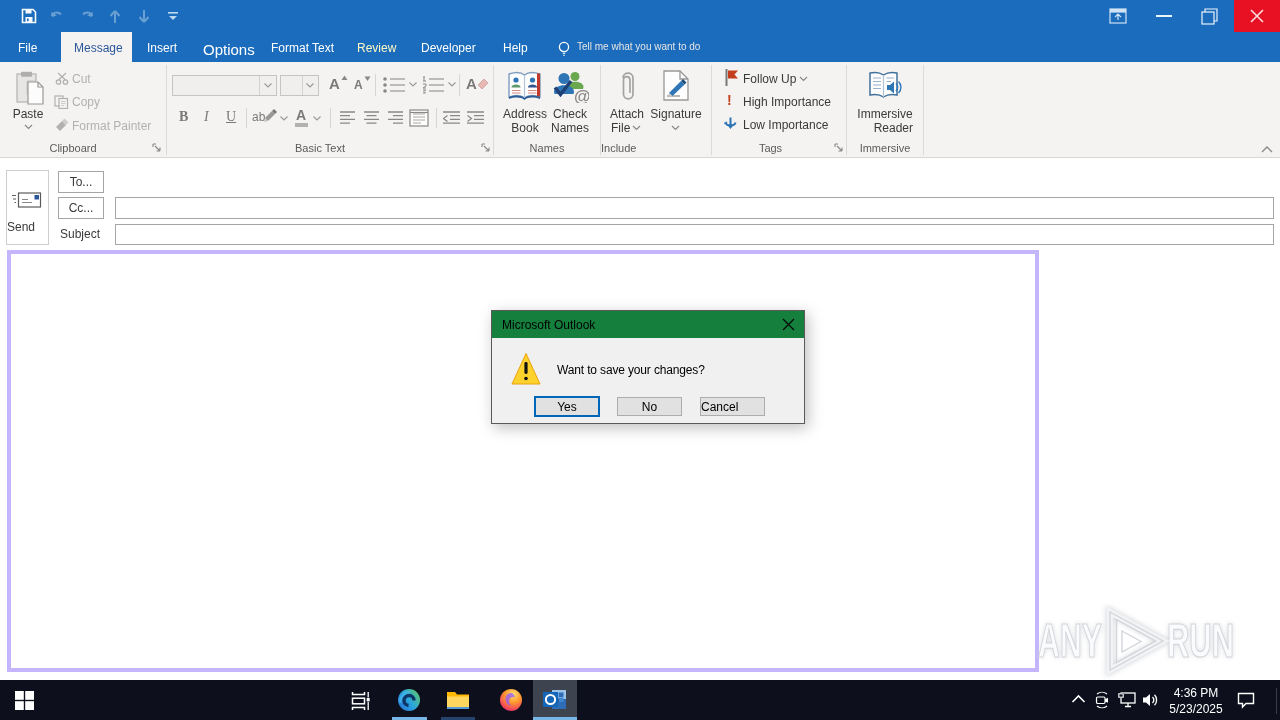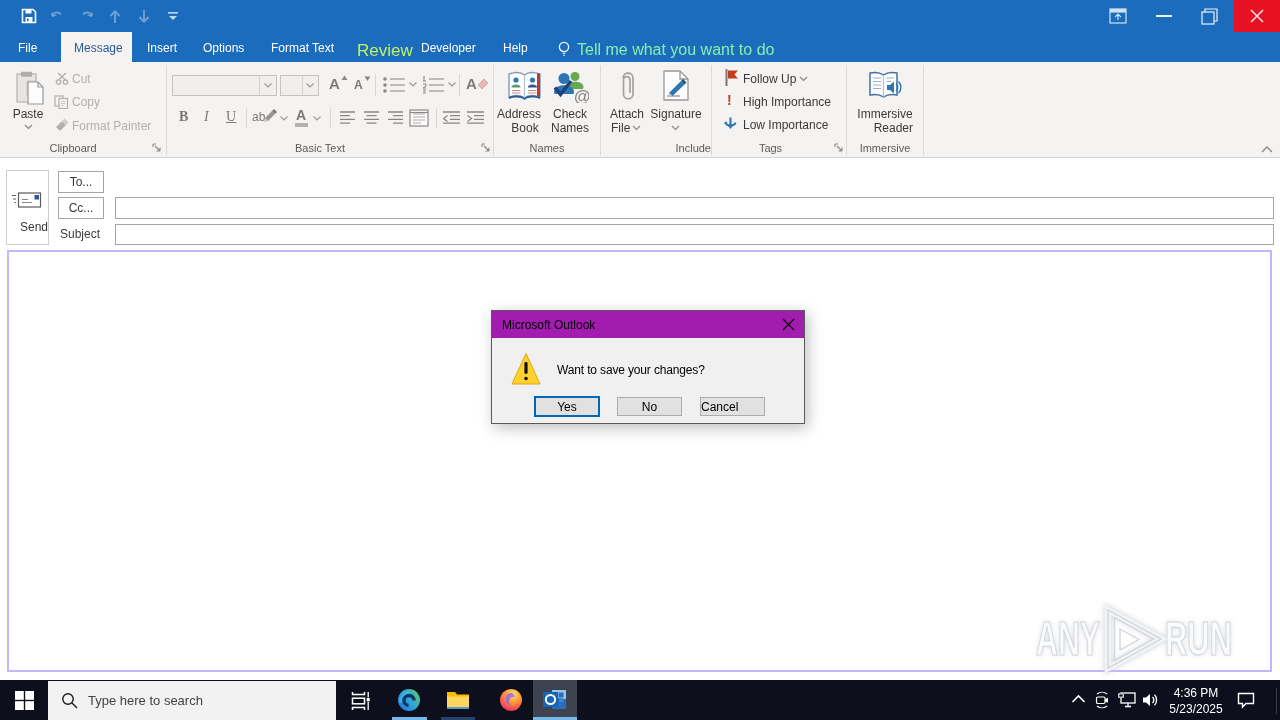--- a/index.html
+++ b/index.html
@@ -55,45 +55,45 @@
       <path d="M1 1 L13 13 M13 1 L1 13" stroke="#fbdfe2" stroke-width="1.6"></path>
     </svg>
   </div>
 </div>
 
 <div class="abs" id="tabs" style="left:0;top:32px;width:1280px;height:30px;background:#1b6cbc">
   <div class="abs" style="left:61px;top:0;width:71px;height:31px;background:#f4f3f2"></div>
   <div class="tx" style="left:18px;top:9px;font-size:12px;color:#fff">File</div>
   <div class="tx" style="left:74px;top:9px;font-size:12px;color:#2b579a">Message</div>
   <div class="tx" style="left:147px;top:9px;font-size:12px;color:#fff">Insert</div>
-  <div class="tx" style="left:203px;top:9px;font-size:12px;color:#fff">Options</div>
+  <div class="tx" style="left:203px;top:9px;font-size:15px;color:#fff">Options</div>
   <div class="tx" style="left:271px;top:9px;font-size:12px;color:#fff">Format Text</div>
-  <div class="tx" style="left:357px;top:9px;font-size:17px;color:#bef264">Review</div>
+  <div class="tx" style="left:357px;top:9px;font-size:12px;color:#fef9c3">Review</div>
   <div class="tx" style="left:421px;top:9px;font-size:12px;color:#fff">Developer</div>
   <div class="tx" style="left:503px;top:9px;font-size:12px;color:#fff">Help</div>
   <svg class="abs" style="left:557px;top:9px" width="14" height="17" viewBox="0 0 14 17">
     <circle cx="7" cy="6" r="4.6" fill="none" stroke="#fff" stroke-width="1.3"></circle>
     <path d="M5.4 10.5 H8.6 M5.7 12.3 H8.3 M6.2 14.2 H7.8" stroke="#fff" stroke-width="1.1"></path>
   </svg>
-  <div class="tx" style="left:577px;top:9px;font-size:16px;color:#86efac">Tell me what you want to do</div>
+  <div class="tx" style="left:577px;top:9px;font-size:10px;color:#e5e5e5">Tell me what you want to do</div>
 </div>
 
 <div class="abs" id="ribbon" style="left:0;top:62px;width:1280px;height:96px;background:#f4f3f2;border-bottom:1px solid #d8d6d4;box-sizing:border-box">
 
   <div class="abs" style="left:166px;top:3px;width:1px;height:90px;background:#dcdad8"></div>
   <div class="abs" style="left:493px;top:3px;width:1px;height:90px;background:#dcdad8"></div>
   <div class="abs" style="left:600px;top:3px;width:1px;height:90px;background:#dcdad8"></div>
   <div class="abs" style="left:711px;top:3px;width:1px;height:90px;background:#dcdad8"></div>
   <div class="abs" style="left:846px;top:3px;width:1px;height:90px;background:#dcdad8"></div>
   <div class="abs" style="left:923px;top:3px;width:1px;height:90px;background:#dcdad8"></div>
 
   <div class="tx" style="left:0;width:146px;top:80px;text-align:center;font-size:11px;color:#5c5b59">Clipboard</div>
   <div class="tx" style="left:167px;width:306px;top:80px;text-align:center;font-size:11px;color:#5c5b59">Basic Text</div>
   <div class="tx" style="left:494px;width:106px;top:80px;text-align:center;font-size:11px;color:#5c5b59">Names</div>
-  <div class="tx" style="left:601px;width:110px;top:80px;text-align:right;font-size:11px;color:#5c5b59">Include</div>
+  <div class="tx" style="left:601px;width:110px;top:80px;text-align:left;font-size:11px;color:#5c5b59">Include</div>
   <div class="tx" style="left:712px;width:117px;top:80px;text-align:center;font-size:11px;color:#5c5b59">Tags</div>
   <div class="tx" style="left:847px;width:76px;top:80px;text-align:center;font-size:11px;color:#5c5b59">Immersive</div>
   <div id="ribbon-icons">
 
   <svg class="abs" style="left:16px;top:9px" width="29" height="34" viewBox="0 0 29 34">
     <rect x="1" y="3" width="19" height="28" fill="#e8e6e4" stroke="#b5b3b1" stroke-width="1.2"></rect>
     <rect x="5" y="0.8" width="11" height="5" rx="1" fill="#b0aeac"></rect>
     <path d="M11 24 V10 L20 10" stroke="#c6c4c2" stroke-width="1" fill="none"></path>
     <path d="M12 11 H22 L27 16 V33 H12 Z" fill="#fcfcfc" stroke="#9a9896" stroke-width="1.2"></path>
     <path d="M22 11 V16 H27" fill="none" stroke="#9a9896" stroke-width="1.2"></path>
@@ -229,21 +229,21 @@
     <path d="M2 3 C8 1 14 1 17.5 4 C21 1 27 1 33 3 V26 C27 24 21 24 17.5 27 C14 24 8 24 2 26 Z" fill="#fdfdfd" stroke="#7d9cc0" stroke-width="1.4"></path>
     <path d="M17.5 4 V27" stroke="#b0c4da" stroke-width="1.2"></path>
     <rect x="30" y="2.5" width="3" height="23" fill="#c0392b"></rect>
     <circle cx="9" cy="9" r="2.6" fill="#2e75b6"></circle>
     <path d="M4.5 16 C4.5 12.5 13.5 12.5 13.5 16 V16.5 H4.5 Z" fill="#5b9a68"></path>
     <circle cx="25.5" cy="9" r="2.6" fill="#2e75b6"></circle>
     <path d="M21 16 C21 12.5 30 12.5 30 16 V16.5 H21 Z" fill="#31538f"></path>
     <path d="M5 19.5 H13.5 M21 19.5 H29.5 M5 22 H13.5 M21 22 H29.5" stroke="#d98c84" stroke-width="1"></path>
     <path d="M2 26 C8 24 14 24 17.5 27 C21 24 27 24 33 26 L33 28 C27 26 21 26 17.5 29 C14 26 8 26 2 28 Z" fill="#2e5e96"></path>
   </svg>
-  <div class="tx" style="left:497px;top:45px;width:56px;text-align:left;font-size:12px;color:#3b3a39">Address</div>
+  <div class="tx" style="left:497px;top:45px;width:56px;text-align:center;font-size:12px;color:#3b3a39">Address</div>
   <div class="tx" style="left:497px;top:59px;width:56px;text-align:center;font-size:12px;color:#3b3a39">Book</div>
   <svg class="abs" style="left:551px;top:9px" width="38" height="32" viewBox="0 0 38 32">
     <circle cx="24" cy="5.5" r="4.5" fill="#6aa84f"></circle>
     <path d="M15.5 16 C15.5 9 32.5 9 32.5 16 L32 18 H16 Z" fill="#6aa84f"></path>
     <circle cx="13" cy="7.5" r="5.5" fill="#2e75b6"></circle>
     <path d="M3 21 C3 12 23 12 23 21 L22.5 23 H3.5 Z" fill="#2e75b6"></path>
     <path d="M4 16.5 L9.5 23.5 L20 10" fill="none" stroke="#1f3f77" stroke-width="3.4"></path>
     <text x="23" y="31" font-size="17" font-weight="bold" fill="#8a8886" font-family="Liberation Sans">@</text>
   </svg>
   <div class="tx" style="left:542px;top:45px;width:56px;text-align:center;font-size:12px;color:#3b3a39">Check</div>
@@ -307,36 +307,36 @@
 
 <div class="abs" id="compose" style="left:0;top:158px;width:1280px;height:522px;background:#fff">
 
   <div class="abs" style="left:6px;top:12px;width:41px;height:73px;border:1px solid #cfcecd">
     <svg class="abs" style="left:5px;top:21px" width="30" height="17" viewBox="0 0 30 17">
       <path d="M0 3.5 H4 M1 7 H4 M2.5 10.5 H4" stroke="#5c5b59" stroke-width="1.2"></path>
       <rect x="6.5" y="1" width="22" height="14" fill="#fff" stroke="#5c5b59" stroke-width="1.2"></rect>
       <rect x="22.5" y="3" height="4.5" width="4.5" fill="#2b579a"></rect>
       <path d="M10 10.5 H20 M10 7.5 H16" stroke="#8a8988" stroke-width="1"></path>
     </svg>
-    <div class="tx" style="left:0;width:41px;top:49px;text-align:right;font-size:12px;color:#3b3a39">Send</div>
+    <div class="tx" style="left:0;width:41px;top:49px;text-align:left;font-size:12px;color:#3b3a39">Send</div>
   </div>
 
   <div class="abs" style="left:58px;top:13px;width:46px;height:22px;border:1px solid #a5a5a5;box-sizing:border-box">
     <div class="tx" style="left:0;width:44px;top:3px;text-align:center;font-size:12px;color:#3b3a39">To...</div>
   </div>
 
   <div class="abs" style="left:58px;top:39px;width:46px;height:22px;border:1px solid #a5a5a5;box-sizing:border-box">
     <div class="tx" style="left:0;width:44px;top:3px;text-align:center;font-size:12px;color:#3b3a39">Cc...</div>
   </div>
   <div class="abs" style="left:115px;top:39px;width:1159px;height:22px;border:1px solid #a5a5a5;box-sizing:border-box"></div>
 
   <div class="tx" style="left:60px;top:69px;font-size:12px;color:#3b3a39">Subject</div>
   <div class="abs" style="left:115px;top:66px;width:1159px;height:21px;border:1px solid #a5a5a5;box-sizing:border-box"></div>
 
-  <div class="abs" style="left:7px;top:92px;width:1265px;height:422px;border:2px solid #c4b5fd;box-sizing:border-box">
+  <div class="abs" style="left:7px;top:92px;width:1032px;height:422px;border:4px solid #c4b5fd;box-sizing:border-box">
     <div id="watermark" class="abs" style="left:1020px;top:350px;width:215px;height:80px">
       <svg width="215" height="80" viewBox="0 0 215 80">
         <defs>
             <filter id="wblur" x="-25%" y="-25%" width="150%" height="150%">
               <feGaussianBlur stdDeviation="2.4"></feGaussianBlur>
             </filter>
           </defs>
         <g filter="url(#wblur)" opacity="0.75">
           <text x="7" y="53" font-family="Liberation Sans" font-weight="bold" font-size="48" textLength="64" lengthAdjust="spacingAndGlyphs" fill="#c6c9cf">ANY</text>
           <text x="136" y="53" font-family="Liberation Sans" font-weight="bold" font-size="48" textLength="67" lengthAdjust="spacingAndGlyphs" fill="#c6c9cf">RUN</text>
@@ -349,21 +349,21 @@
           <path d="M79 8 L132 37 L79 66 Z" fill="none" stroke="#d2d5da" stroke-width="1.4"></path>
           <path d="M85.5 15.5 L124.5 37 L85.5 58.5 Z" fill="none" stroke="#d2d5da" stroke-width="1.4"></path>
           <path d="M91 27 L110 37.5 L91 48 Z" fill="none" stroke="#d2d5da" stroke-width="1.4"></path>
         </g>
       </svg>
     </div>
   </div>
 </div>
 
 <div class="abs" id="dialog" style="left:491px;top:310px;width:314px;height:114px;background:#f0f0f0;border:1px solid #5a5a5a;box-sizing:border-box;box-shadow:3px 4px 14px rgba(0,0,0,0.25)">
-  <div class="abs" style="left:0;top:0;width:312px;height:27px;background:#a21caf">
+  <div class="abs" style="left:0;top:0;width:312px;height:27px;background:#15803d">
     <div class="tx" style="left:10px;top:7px;font-size:12px;color:#000">Microsoft Outlook</div>
     <svg class="abs" style="left:290px;top:7px" width="13" height="13" viewBox="0 0 13 13">
       <path d="M1 1 L12 12 M12 1 L1 12" stroke="#000" stroke-width="1.1"></path>
     </svg>
   </div>
   <svg class="abs" style="left:19px;top:41px" width="30" height="35" viewBox="0 0 30 35">
     <path d="M15 1.5 L29 32 H1 Z" fill="#fed22c" stroke="#eaa30f" stroke-width="1"></path>
     <rect x="13.4" y="10" width="3.2" height="12" rx="1.4" fill="#111"></rect>
     <circle cx="15" cy="26.5" r="1.8" fill="#111"></circle>
   </svg>
@@ -381,27 +381,20 @@
 
 <div class="abs" id="taskbar" style="left:0;top:680px;width:1280px;height:40px;background:#0d101c">
 
   <svg class="abs" style="left:15px;top:11px" width="19" height="19" viewBox="0 0 19 19">
     <rect x="0" y="0" width="8.8" height="8.8" fill="#fff"></rect>
     <rect x="10.2" y="0" width="8.8" height="8.8" fill="#fff"></rect>
     <rect x="0" y="10.2" width="8.8" height="8.8" fill="#fff"></rect>
     <rect x="10.2" y="10.2" width="8.8" height="8.8" fill="#fff"></rect>
   </svg>
 
-  <div class="abs" style="left:48px;top:1px;width:288px;height:39px;background:#f2f2f2">
-    <svg class="abs" style="left:13px;top:11px" width="17" height="17" viewBox="0 0 17 17">
-      <circle cx="7" cy="7" r="5.2" fill="none" stroke="#1b1b1b" stroke-width="1.4"></circle>
-      <path d="M11 11 L16 16" stroke="#1b1b1b" stroke-width="1.4"></path>
-    </svg>
-    <div class="tx" style="left:40px;top:12px;font-size:13px;color:#414141">Type here to search</div>
-  </div>
 
   <svg class="abs" style="left:351px;top:11px" width="20" height="20" viewBox="0 0 20 20">
     <path d="M1.5 1 V4.2 M1.5 3.5 H13.5 M13.5 1 V4.2" fill="none" stroke="#fff" stroke-width="1.5"></path>
     <rect x="1.5" y="7.2" width="12" height="5.6" fill="none" stroke="#fff" stroke-width="1.5"></rect>
     <path d="M1.5 19 V15.8 M1.5 16.5 H13.5 M13.5 19 V15.8" fill="none" stroke="#fff" stroke-width="1.5"></path>
     <path d="M17.2 1 V6.5 M17.2 11 V19" stroke="#fff" stroke-width="1.3"></path>
     <rect x="15.7" y="7" width="3" height="3.4" fill="#fff"></rect>
   </svg>
 
   <svg class="abs" style="left:397px;top:8px" width="24" height="24" viewBox="0 0 24 24">

